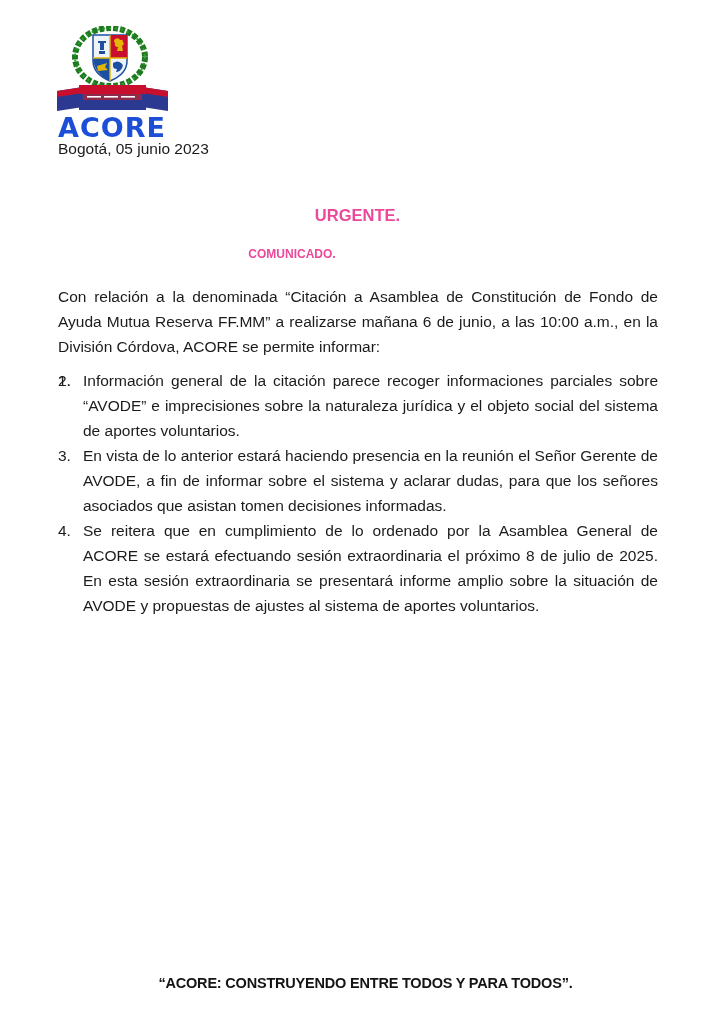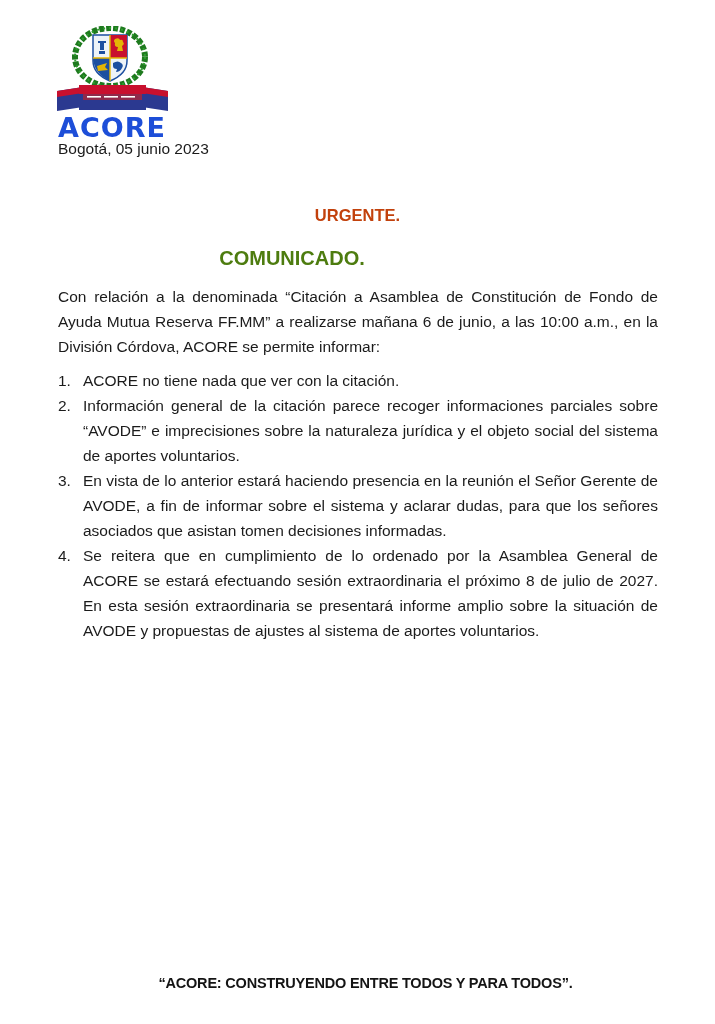--- a/index.html
+++ b/index.html
@@ -20,21 +20,21 @@
   .date-line{
     position:absolute; top:140px; left:58px; width:590px;
     font-size:15.5px;
   }
   .h-urgent{
     position:absolute; top:206px; left:0; width:715px;
     text-align:center; font-weight:700; font-size:16.5px;
   }
   .h-comunicado{
     position:absolute; top:247px; left:0; width:584px;
-    text-align:center; font-weight:700; font-size:20px; color:#4d7c0f;
+    text-align:center; font-weight:700; font-size:12px; color:#ec4899;
   }
   
   .body-block{
     position:absolute; top:284px; left:58px; width:600px;
     font-size:15.5px; line-height:25px; text-align:justify;
   }
   .intro{margin:0 0 9px 0;}
   .num-list{margin:0; padding:0; list-style:none;}
   .num-list li{
     position:relative; padding-left:25px; text-align:justify;
@@ -86,40 +86,39 @@
       <rect x="28" y="68" width="59" height="6" fill="#8E2A4B"></rect>
       <rect x="32" y="70" width="14" height="1.6" fill="#ffffff"></rect>
       <rect x="49" y="70" width="14" height="1.6" fill="#ffffff"></rect>
       <rect x="66" y="70" width="14" height="1.6" fill="#ffffff"></rect>
     </svg>
     <div class="logo-word">ACORE</div>
   </div>
 
   <div class="date-line">Bogotá, 05 junio 2023</div>
 
-  <div class="h-urgent" style="color: #c2410c; text-align: center;">URGENTE.</div>
+  <div class="h-urgent" style="color: #ec4899; text-align: center;">URGENTE.</div>
   <div class="h-comunicado">COMUNICADO.</div>
 
   <div class="body-block">
     <p class="intro">Con relación a la denominada “Citación a Asamblea de Constitución de Fondo de Ayuda Mutua Reserva FF.MM” a realizarse mañana 6 de junio, a las 10:00 a.m., en la División Córdova, ACORE se permite informar:</p>
     <ol class="num-list">
       <li>
         <span class="li-num">1.</span>
-        <span>ACORE no tiene nada que ver con la citación.</span>
       </li>
       <li>
         <span class="li-num">2.</span>
         <span>Información general de la citación parece recoger informaciones parciales sobre “AVODE” e imprecisiones sobre la naturaleza jurídica y el objeto social del sistema de aportes voluntarios.</span>
       </li>
       <li>
         <span class="li-num">3.</span>
         <span>En vista de lo anterior estará haciendo presencia en la reunión el Señor Gerente de AVODE, a fin de informar sobre el sistema y aclarar dudas, para que los señores asociados que asistan tomen decisiones informadas.</span>
       </li>
       <li>
         <span class="li-num">4.</span>
-        <span>Se reitera que en cumplimiento de lo ordenado por la Asamblea General de ACORE se estará efectuando sesión extraordinaria el próximo 8 de julio de 2027. En esta sesión extraordinaria se presentará informe amplio sobre la situación de AVODE y propuestas de ajustes al sistema de aportes voluntarios.</span>
+        <span>Se reitera que en cumplimiento de lo ordenado por la Asamblea General de ACORE se estará efectuando sesión extraordinaria el próximo 8 de julio de 2025. En esta sesión extraordinaria se presentará informe amplio sobre la situación de AVODE y propuestas de ajustes al sistema de aportes voluntarios.</span>
       </li>
     </ol>
   </div>
 
   <div class="footer-quote">“ACORE: CONSTRUYENDO ENTRE TODOS Y PARA TODOS”.</div>
 
 </div>
 
 </body></html>

